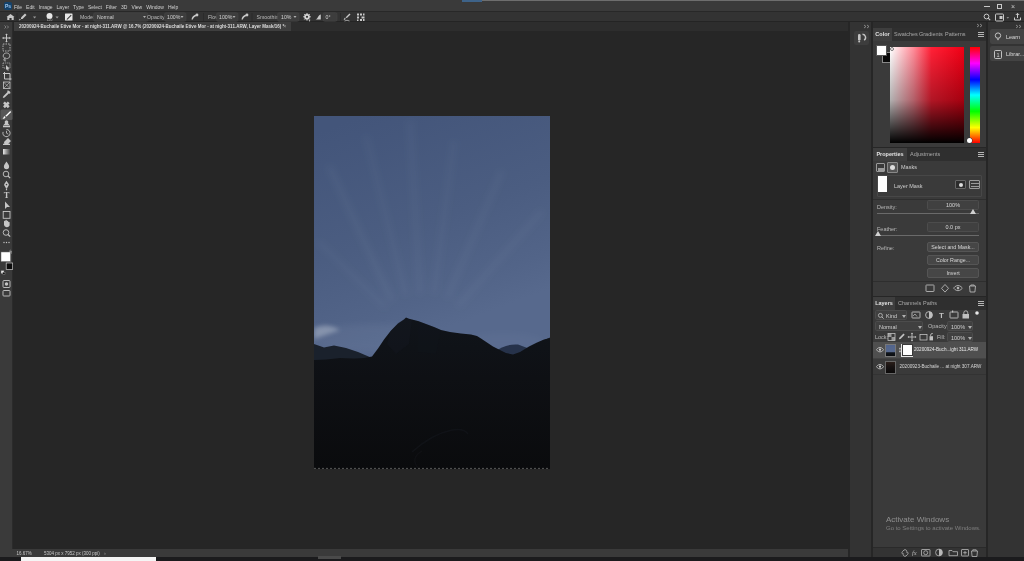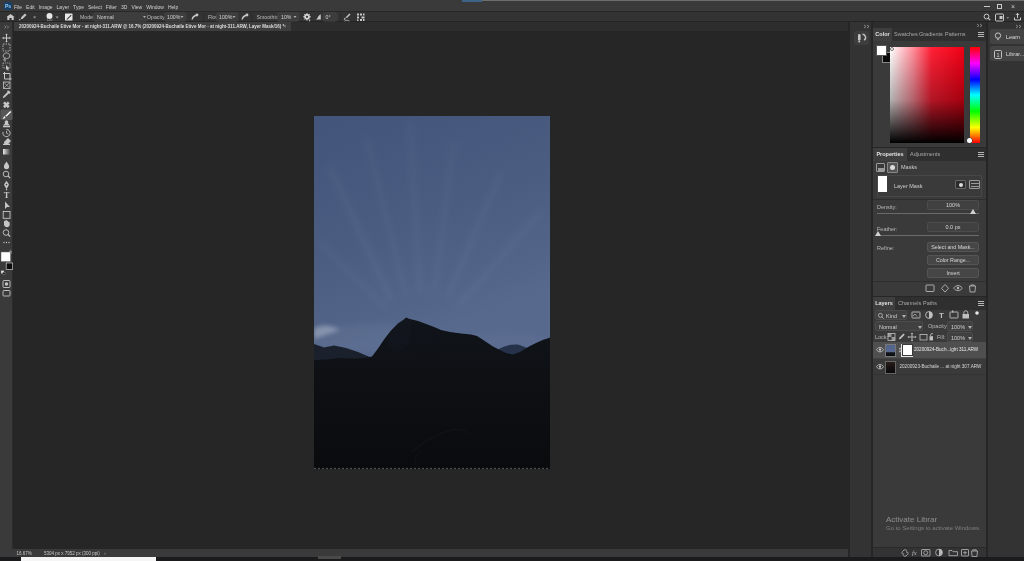--- a/index.html
+++ b/index.html
@@ -454,21 +454,21 @@
     <div class="abs" style="left:0;top:61px;width:113px;height:16px;background:#3a3a3a;border-top:1px solid #424242">
       <svg class="abs" style="left:3px;top:4px" width="8" height="8" viewBox="0 0 8 8">
           <path d="M4,1.5 c2.2,0 3.6,2.2 3.6,2.2 s-1.4,2.2 -3.6,2.2 s-3.6,-2.2 -3.6,-2.2 s1.4,-2.2 3.6,-2.2 Z" fill="none" stroke="#d0d0d0" stroke-width="0.8"></path>
           <circle cx="4" cy="3.7" r="1.1" fill="#d0d0d0"></circle>
         </svg>
       <div class="abs" style="left:13px;top:2.5px;width:9px;height:11px;background:linear-gradient(to bottom,#2a1e19 0%,#171212 45%,#0b0a0a 100%);outline:0.5px solid #666"></div>
       <span class="abs" style="left:26.5px;top:5px;color:#d8d8d8;font-size:4.6px;white-space:nowrap">20200923-Buchaile ... at night 307.ARW</span>
     </div>
     <div class="abs" style="left:0;top:77px;width:113px;height:1px;background:#333"></div>
 
-    <span class="abs" style="left:13px;top:218px;color:#8f8f8f;font-size:8px;white-space:nowrap">Activate Librar</span>
+    <span class="abs" style="left:13px;top:218px;color:#8f8f8f;font-size:8px;white-space:nowrap">Activate Windows</span>
     <span class="abs" style="left:13px;top:228px;color:#7f7f7f;font-size:6px;white-space:nowrap">Go to Settings to activate Windows.</span>
 
     <div class="abs" style="left:0;top:250px;width:113px;height:11px;background:#333333;border-top:1px solid #2a2a2a">
       <svg class="abs" style="left:28px;top:-0.5px" width="78" height="9" viewBox="0 0 78 9">
         <g stroke="#b8b8b8" fill="none" stroke-width="0.8">
           <path d="M1.5,5.5 a1.8,1.8 0 0 1 0,-2.5 l1.5,-1.5 a1.8,1.8 0 0 1 2.5,2.5 M6.5,3.5 a1.8,1.8 0 0 1 0,2.5 l-1.5,1.5 a1.8,1.8 0 0 1 -2.5,-2.5" transform="translate(0,0.5)"></path>
           <text x="11" y="7" font-size="6.5" font-style="italic" fill="#b8b8b8" stroke="none" font-family="Liberation Serif">fx</text>
           <rect x="20.5" y="1.5" width="8.5" height="6.5" rx="0.5"></rect>
           <circle cx="24.7" cy="4.7" r="2"></circle>
           <circle cx="38" cy="4.5" r="3.4"></circle>

